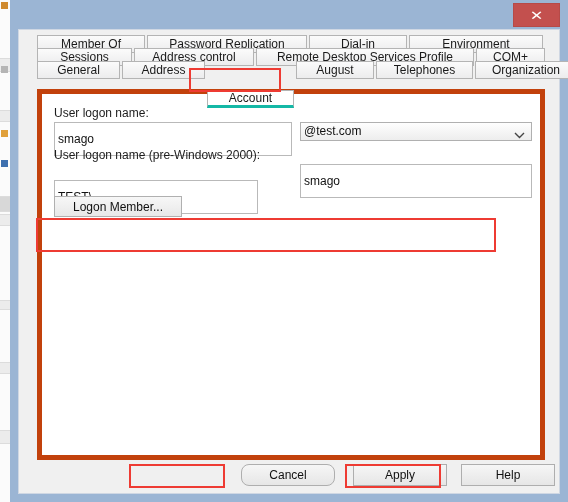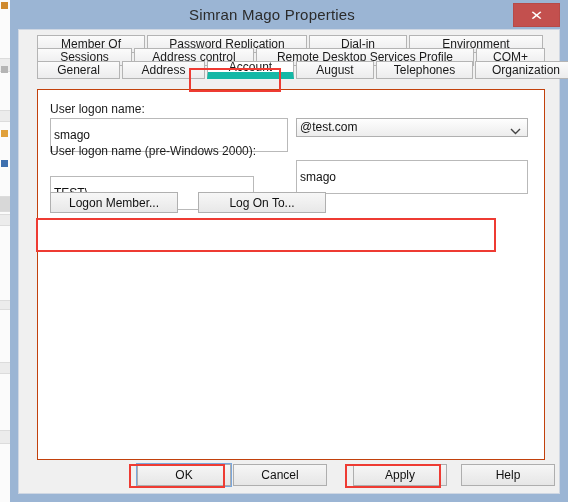--- a/index.html
+++ b/index.html
@@ -47,26 +47,26 @@
   .tabrow{display:flex;height:14px;margin-bottom:-1px;}
   .tab{
     flex:0 0 auto;height:18px;box-sizing:border-box;
     background:linear-gradient(#fbfbfb,#ececed);
     border:1px solid #b4b4b4;border-bottom:1px solid #b4b4b4;
     margin-right:2px;
     display:flex;align-items:center;justify-content:center;
     font-size:12px;color:#1a1a1a;cursor:pointer;white-space:nowrap;
   }
   .tab.selected{
-    background:#ffffff;border-bottom:7px solid #14b8a6;
-    position:relative;z-index:3;
+    background:#ffffff;border-bottom:3px solid #14b8a6;
+    position:relative;z-index:3;margin-top:29px;
   }
   .tabpanel{
     position:absolute;left:18px;top:59px;width:508px;height:371px;
-    background:#ffffff;border:1px solid #c2410c;box-sizing:border-box;
+    background:#ffffff;border:5px solid #c2410c;box-sizing:border-box;
     z-index:2;
   }
 
   .field-label{position:absolute;font-size:12px;color:#1c1c1c;}
 
   .textbox{
     position:absolute;box-sizing:border-box;height:19px;
     background:#ffffff;border:1px solid #b9b9b9;
     font-size:12px;color:#111111;
     padding:16px 3px;line-height:17px;
@@ -181,21 +181,20 @@
     <div class="bl" style="top:430px;height:12px;"></div>
     <div class="bg-chip" style="top:2px;background:#d08a2e;"></div>
     <div class="bg-chip" style="top:66px;background:#b5b5b5;"></div>
     <div class="bg-chip" style="top:130px;background:#e0a03a;"></div>
     <div class="bg-chip" style="top:160px;background:#3d6fae;"></div>
   </div>
 
   <div class="window">
 
     <div class="titlebar">
-      <div class="title-text">Simran Mago Properties</div>
       <div class="close-btn">
         <span class="x">✕</span>
       </div>
     </div>
 
     <div class="client">
 
       <div class="tabs">
         <div class="tabrow">
           <div class="tab" style="width:108px">
@@ -262,23 +261,20 @@
           </span>
         </div>
 
         <div class="field-label" style="left:12px;top:54px;">User logon name (pre-Windows 2000):</div>
 
         <input class="textbox" style="left: 12px; top: 70px; width: 204px; margin-top: 16px;" value="TEST\">
         <input class="textbox" style="left: 258px; top: 70px; width: 232px;" value="smago">
 
         <div class="pushbtn" style="left:12px;top:102px;width:128px;">
           <span>Logon Member...</span>
-        </div>
-        <div class="pushbtn" style="left:160px;top:102px;width:128px;">
-          <span>Log On To...</span>
         </div>
       </div>
 
       <div class="unlock-row">
         <span class="cb checked"></span>
         <span class="unlock-text">Unlock account. This account is currently locked out on this Active Directory Domain Controller.</span>
       </div>
 
       <div class="opt-label">Account options:</div>
       <div class="listbox">
@@ -325,24 +321,21 @@
         <span>End of:</span>
       </div>
 
       <div class="datepicker">
         <span class="dp-text">Saturday  ,   August   23, 2014</span>
         <span class="dp-cal"></span>
         <span class="dp-arrow"></span>
       </div>
 
       <div class="btnbar">
-        <div class="dlgbtn focused" style="left:118px;">
-          <span>OK</span>
-        </div>
-        <div class="dlgbtn" style="left:214px;">
+        <div class="dlgbtn" style="left:222px;border-radius:8px;">
           <span>Cancel</span>
         </div>
         <div class="dlgbtn" style="left:334px;">
           <span>Apply</span>
         </div>
         <div class="dlgbtn" style="left:442px;">
           <span>Help</span>
         </div>
       </div>
 

